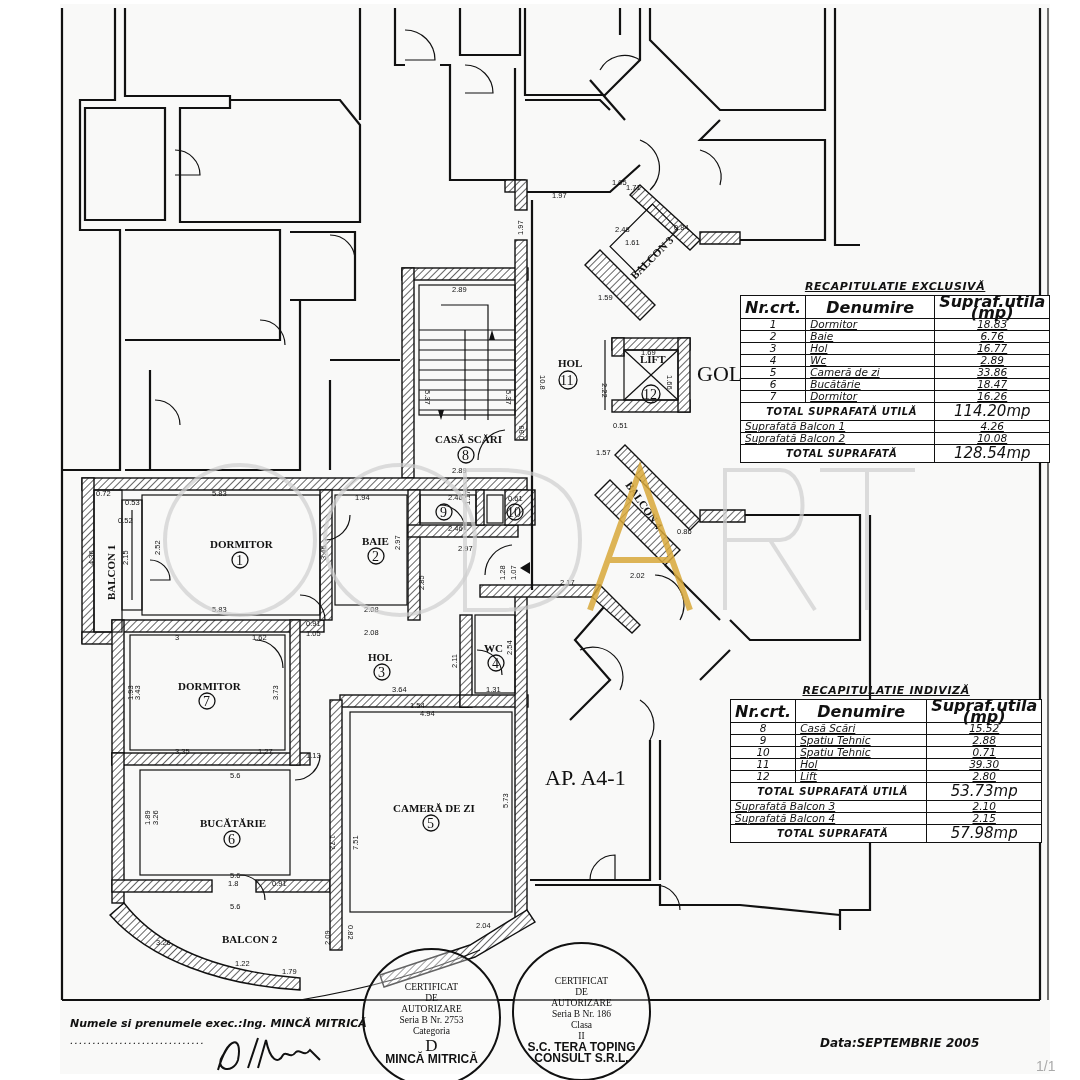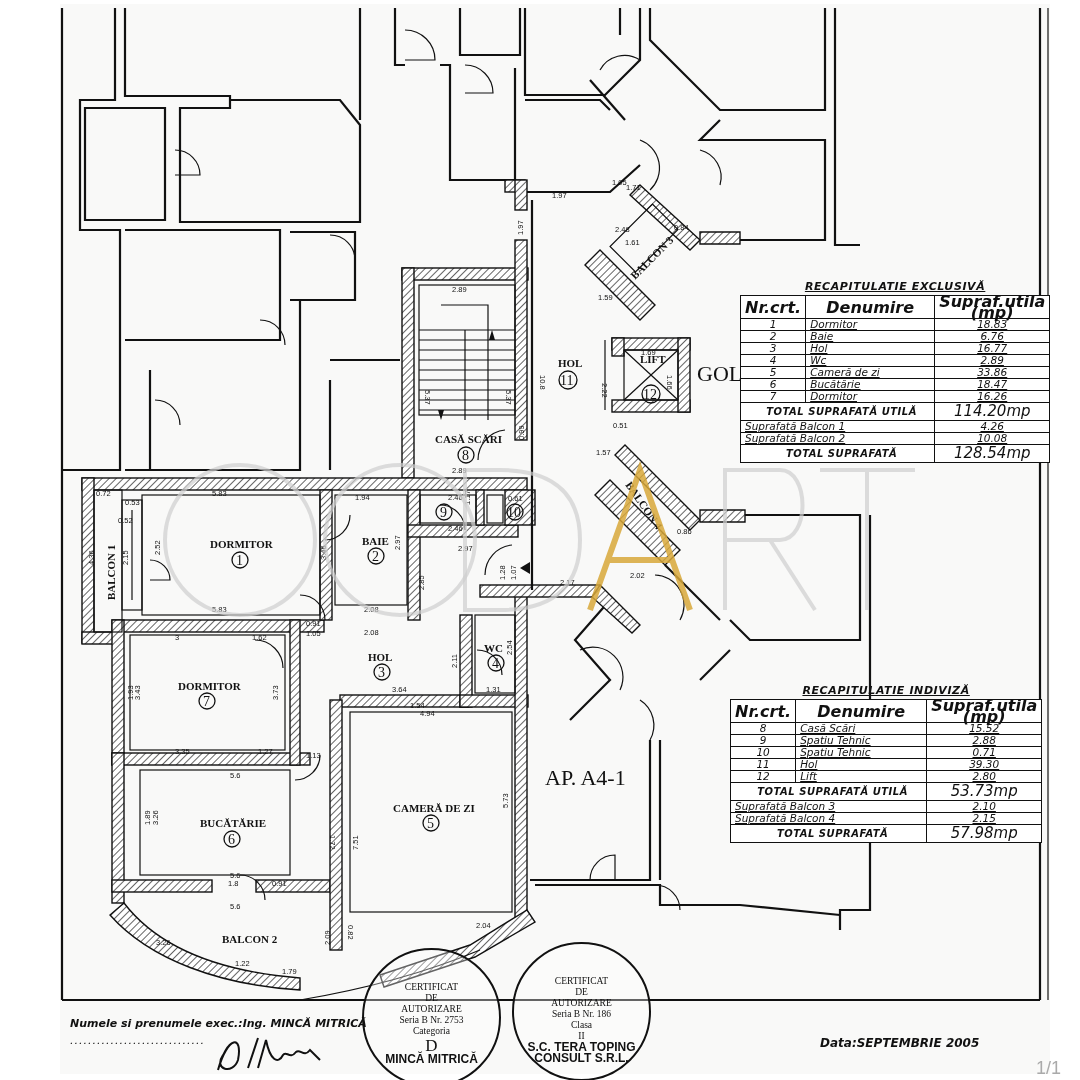--- a/index.html
+++ b/index.html
@@ -22,21 +22,21 @@
   table.recap td, table.recap th{border:1.5px solid #111;padding:0 4px;line-height:11px;height:11px;}
   table.recap th{font-weight:bold;font-size:16px;height:22px;}
   table.recap td.c{text-align:center;}
   table.recap td.u{text-decoration:underline;}
   table.recap td.tot{font-weight:bold;text-align:center;font-size:10px;height:17px;letter-spacing:.5px;padding-left:12px;}
   table.recap td.totv{font-size:15px;text-align:center;}
   table.recap td.bal{text-align:left;text-decoration:underline;}
   .footer-left{position:absolute;left:70px;top:1015px;font-family:"DejaVu Sans",sans-serif;font-style:italic;font-weight:bold;font-size:11px;line-height:17px;}
   .footer-left .dots{letter-spacing:1px;font-weight:normal;}
   .footer-date{position:absolute;left:820px;top:1036px;font-family:"DejaVu Sans",sans-serif;font-style:italic;font-weight:bold;font-size:12px;}
-  .page-num{position:absolute;left:1036px;top:1058px;font-family:"Liberation Sans",sans-serif;font-size:18px;color:#aaa;}
+  .page-num{position:absolute;left:1036px;top:1058px;font-family:"Liberation Sans",sans-serif;font-size:14px;color:#aaa;}
   .stamp{position:absolute;width:135px;height:135px;border-radius:50%;border:2px solid #111;background:rgba(255,255,255,.35);}
   .stamp .lines{position:absolute;left:0;right:0;top:32px;text-align:center;font-family:"Liberation Serif",serif;font-size:9.5px;line-height:11px;}
   .stamp .big-letter{font-size:17px;line-height:17px;}
   .stamp .name{font-family:"Liberation Sans",sans-serif;font-size:12px;font-weight:bold;}
   .sig{position:absolute;left:208px;top:1030px;}
 </style>
 </head>
 <body>
 
 <div class="page"></div>

